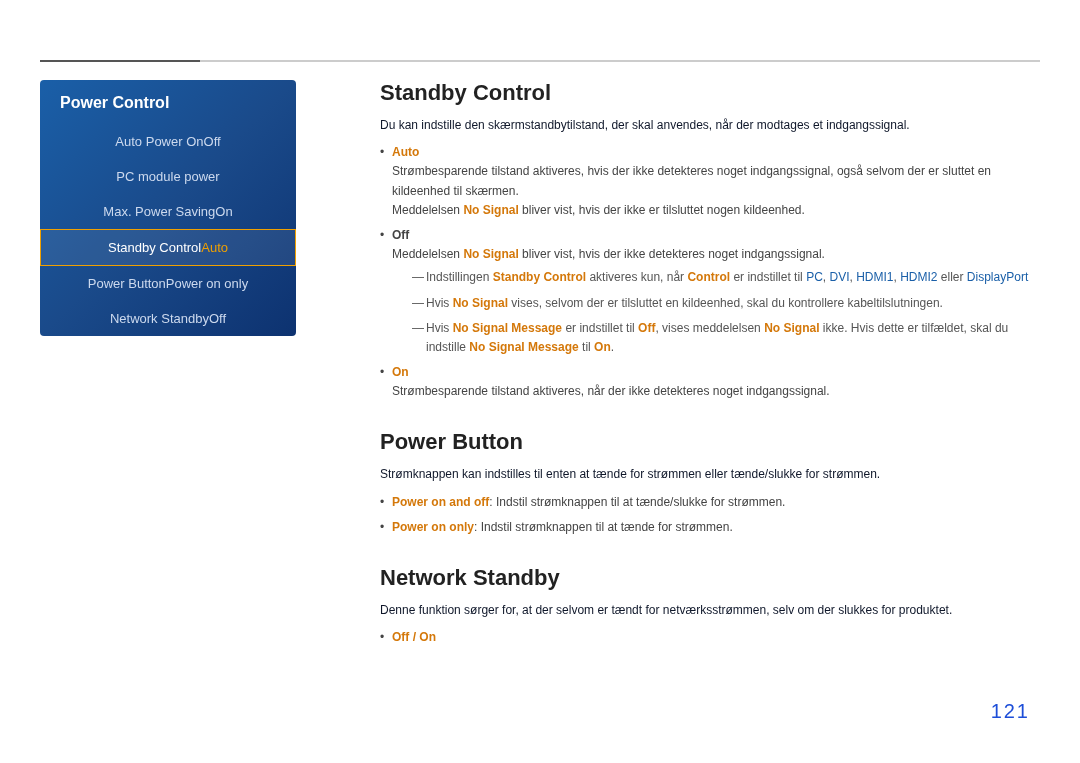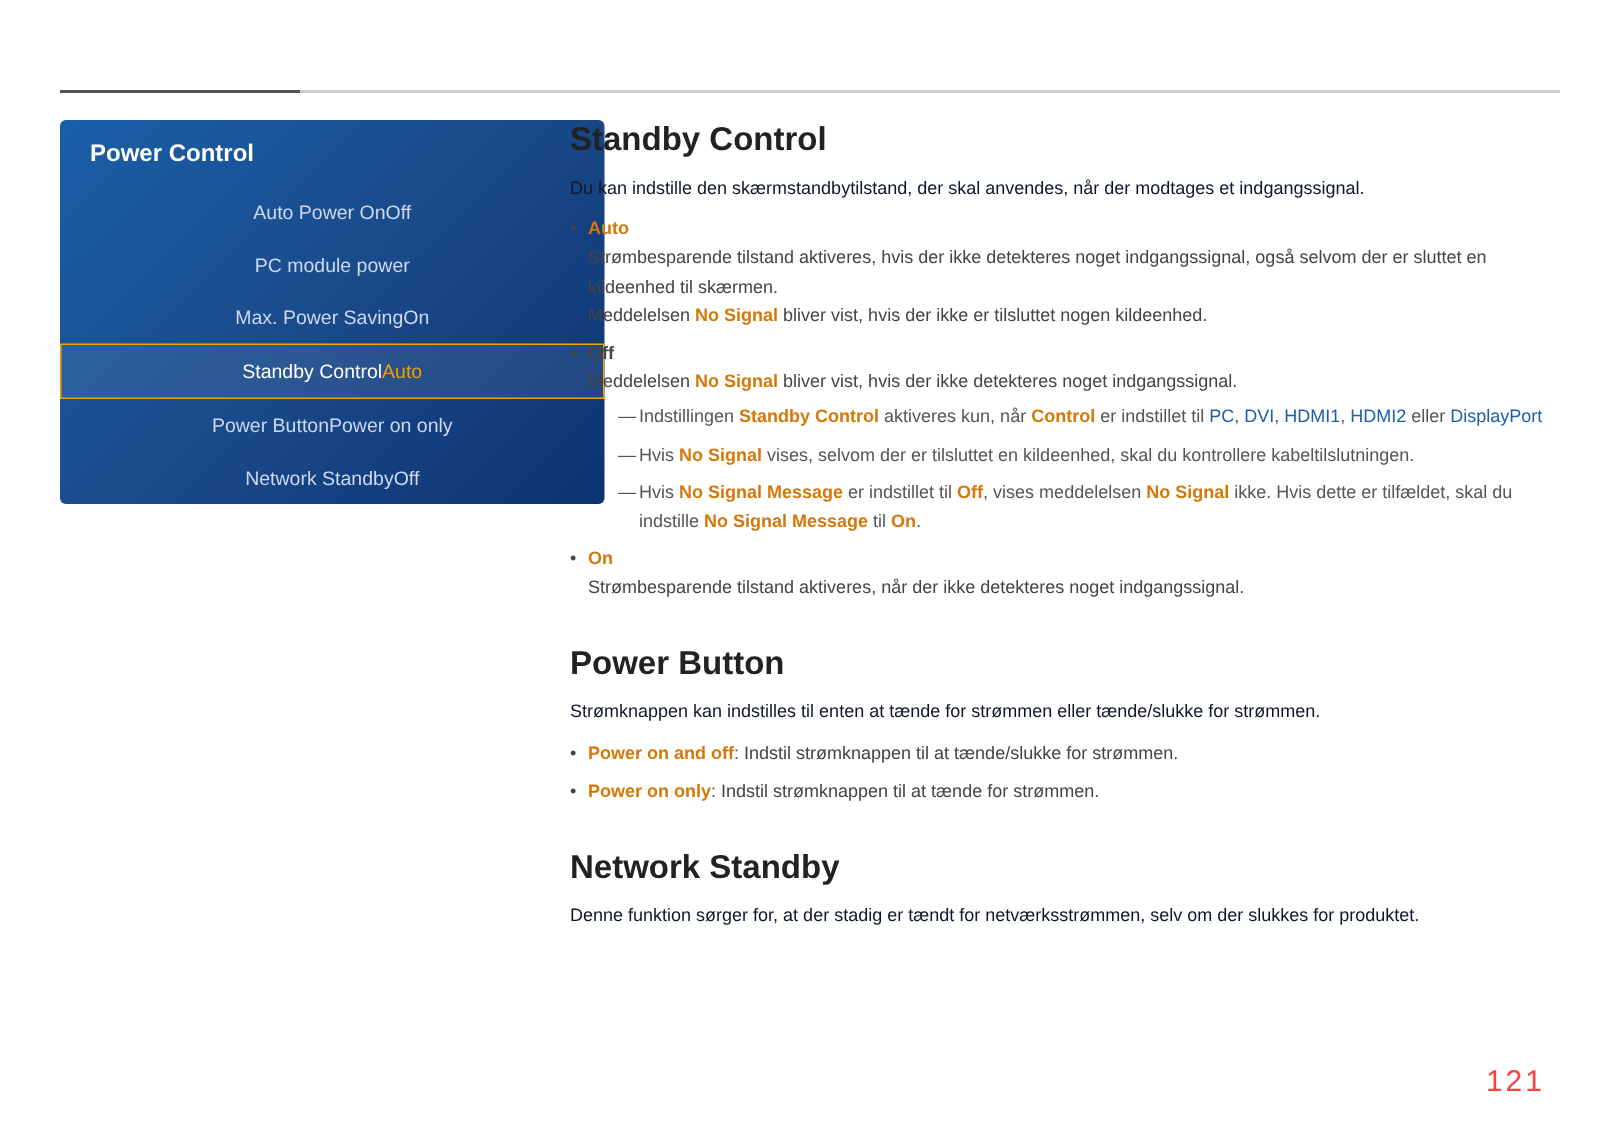--- a/index.html
+++ b/index.html
@@ -29,21 +29,21 @@
       width: 160px;
       height: 2px;
       background: #555555;
     }
 
     
     .left-panel {
       position: absolute;
       top: 80px;
       left: 40px;
-      width: 363px;
+      width: 256px;
     }
 
     .menu-box {
       background: linear-gradient(135deg, #1a5fa8 0%, #1a4a8a 50%, #0d3270 100%);
       border-radius: 4px;
       padding: 0;
       overflow: hidden;
     }
 
     .menu-title {
@@ -157,24 +157,24 @@
     .sub-list li::before {
       content: '—';
       position: absolute;
       left: 0;
       color: #555555;
     }
 
     
     .page-number {
       position: absolute;
-      bottom: 30px;
+      bottom: 40px;
       right: 50px;
       font-size: 20px;
-      color: #ef4444;
+      color: #1d4ed8;
       font-weight: 300;
       letter-spacing: 2px;
     }
   </style>
 </head>
 <body>
 
 <div class="top-bar"></div>
 <div class="top-bar-accent"></div>
 
@@ -245,18 +245,23 @@
         <span class="highlight-orange">Power on and off</span>: Indstil strømknappen til at tænde/slukke for strømmen.
       </li>
       <li>
         <span class="highlight-orange">Power on only</span>: Indstil strømknappen til at tænde for strømmen.
       </li>
     </ul>
   </div>
 
   <div class="section">
     <div class="section-title">Network Standby</div>
-    <p class="section-desc">Denne funktion sørger for, at der stadig er tændt for netværksstrømmen, selv om der slukkes for produktet.</p>
+    <p class="section-desc">Denne funktion sørger for, at der selvom er tændt for netværksstrømmen, selv om der slukkes for produktet.</p>
+    <ul class="bullet-list">
+      <li>
+        <span class="highlight-orange">Off / On</span>
+      </li>
+    </ul>
   </div>
 
 </div>
 
 <div class="page-number">121</div>
 
 </body></html>

